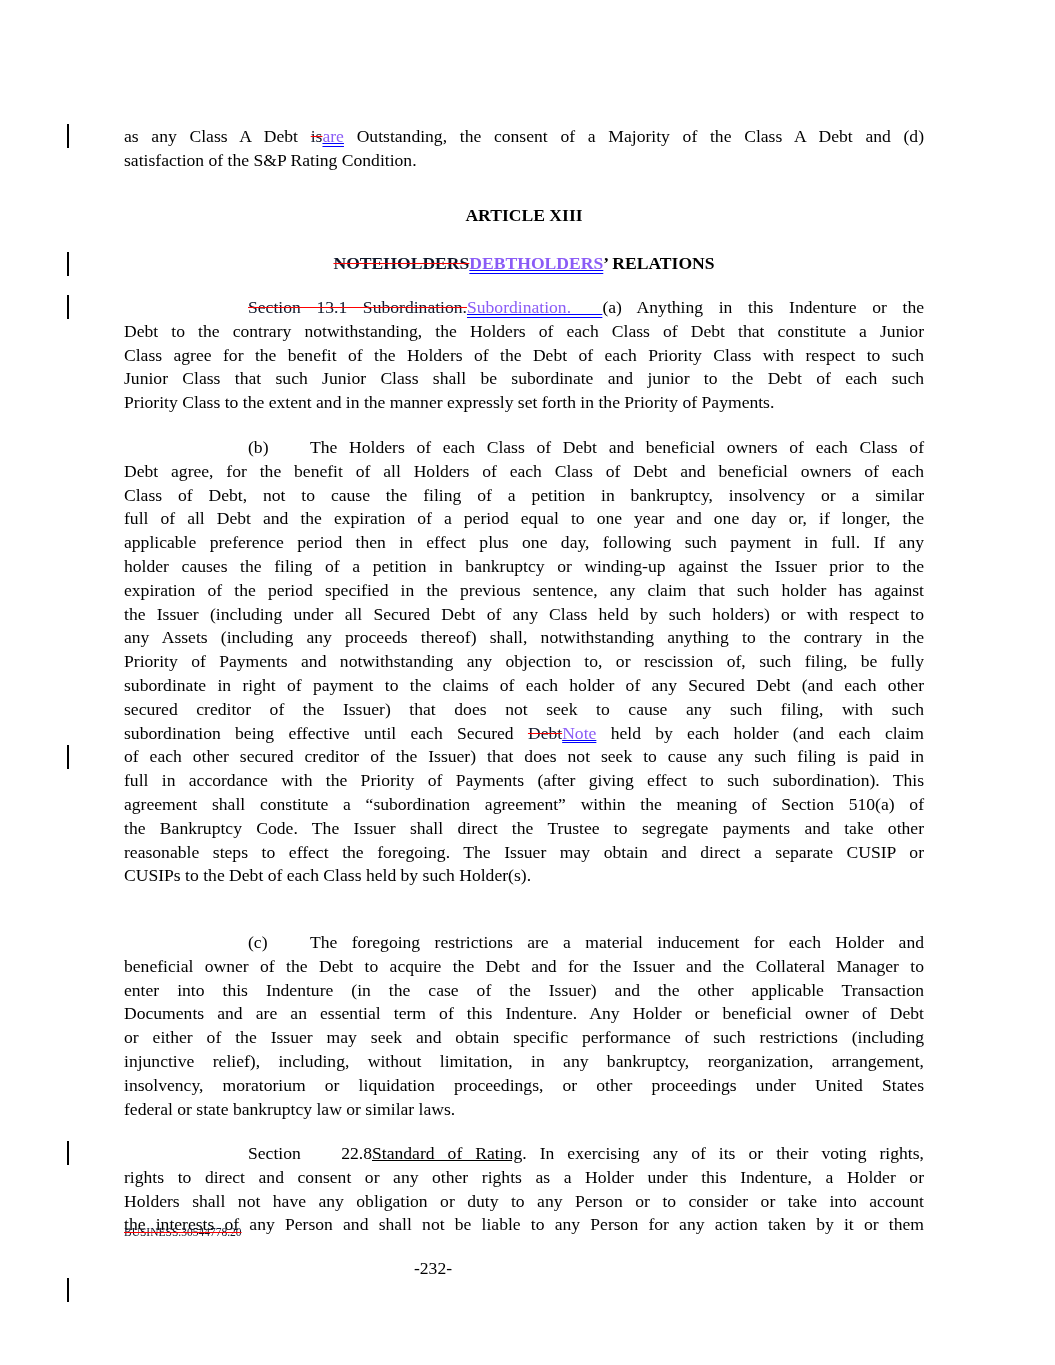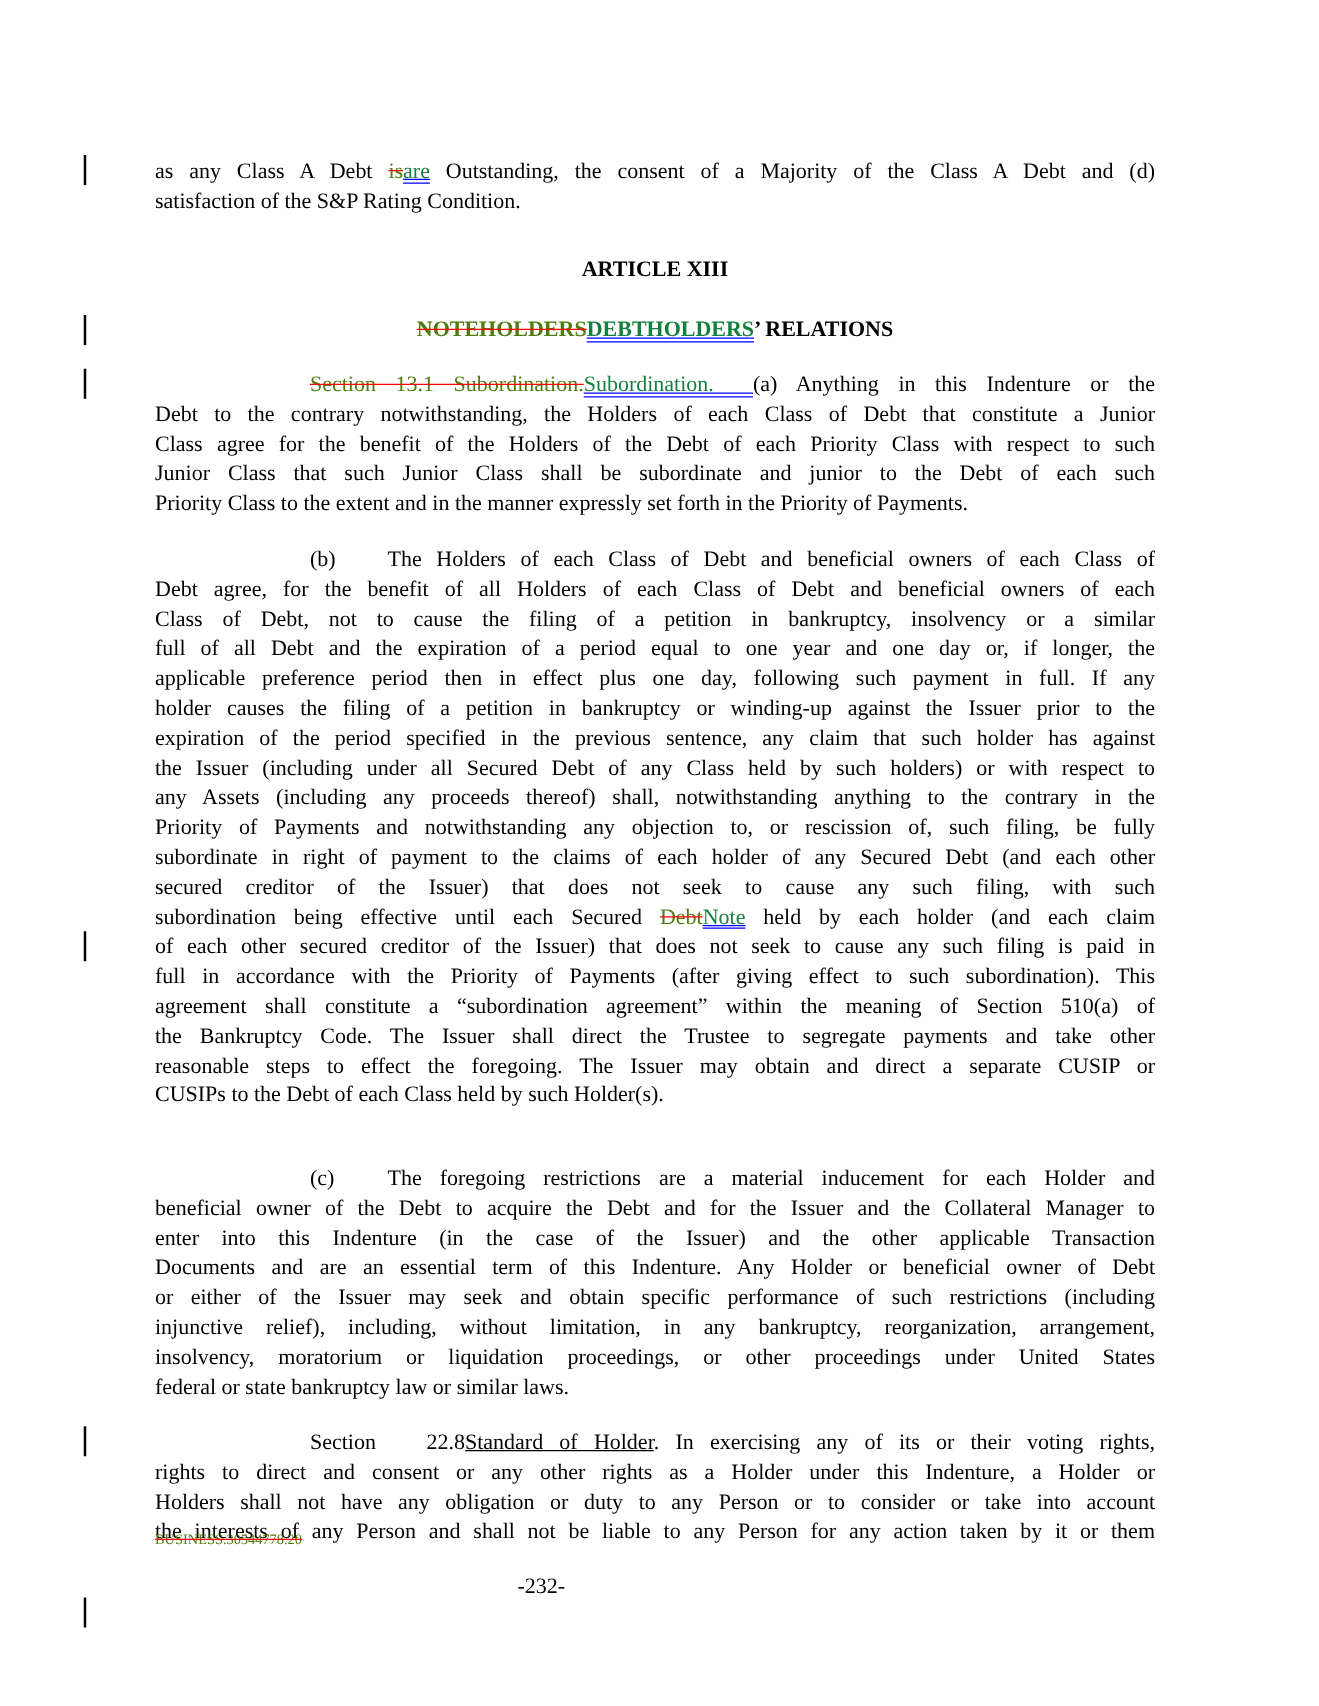--- a/index.html
+++ b/index.html
@@ -48,26 +48,26 @@
   .line.last .line-inner { text-align-last: left; }
   .center {
     position: absolute;
     left: 124px;
     width: 800px;
     text-align: center;
     font-weight: bold;
     line-height: 24px;
   }
   .del {
-    color: #4d7c0f;
+    color: #0f172a;
     text-decoration: line-through;
     text-decoration-color: #ff0000;
   }
   .ins {
-    color: #15803d;
+    color: #8b5cf6;
     text-decoration: underline double;
     text-decoration-color: #0000ff;
   }
   .ul { text-decoration: underline; }
   .change-bar {
     position: absolute;
     left: 67px;
     width: 2px;
     height: 24px;
     background: #000000;
@@ -145,21 +145,21 @@
     <span class="line"><span class="line-inner">beneficial owner of the Debt to acquire the Debt and for the Issuer and the Collateral Manager to</span></span>
     <span class="line"><span class="line-inner">enter into this Indenture (in the case of the Issuer) and the other applicable Transaction</span></span>
     <span class="line"><span class="line-inner">Documents and are an essential term of this Indenture.  Any Holder or beneficial owner of Debt</span></span>
     <span class="line"><span class="line-inner">or either of the Issuer may seek and obtain specific performance of such restrictions (including</span></span>
     <span class="line"><span class="line-inner">injunctive relief), including, without limitation, in any bankruptcy, reorganization, arrangement,</span></span>
     <span class="line"><span class="line-inner">insolvency, moratorium or liquidation proceedings, or other proceedings under United States</span></span>
     <span class="line last"><span class="line-inner">federal or state bankruptcy law or similar laws.</span></span>
   </div>
 
   <div class="text-block" style="top:1142px;">
-    <span class="line"><span class="line-inner" style="padding-left:124px; box-sizing:border-box;"><span style="display:inline-block; width:124px;">Section 22.8</span><span class="ul">Standard of Holder</span><span>.  In exercising any of its or their voting rights,</span></span></span>
+    <span class="line"><span class="line-inner" style="padding-left:124px; box-sizing:border-box;"><span style="display:inline-block; width:124px;">Section 22.8</span><span class="ul">Standard of Rating</span><span>.  In exercising any of its or their voting rights,</span></span></span>
     <span class="line"><span class="line-inner">rights to direct and consent or any other rights as a Holder under this Indenture, a Holder or</span></span>
     <span class="line"><span class="line-inner">Holders shall not have any obligation or duty to any Person or to consider or take into account</span></span>
     <span class="line"><span class="line-inner">the interests of any Person and shall not be liable to any Person for any action taken by it or them</span></span>
   </div>
 
   <div class="page-number">-232-</div>
   <div class="footer-id del">BUSINESS.30544778.20 </div>
 
 </div>
 

